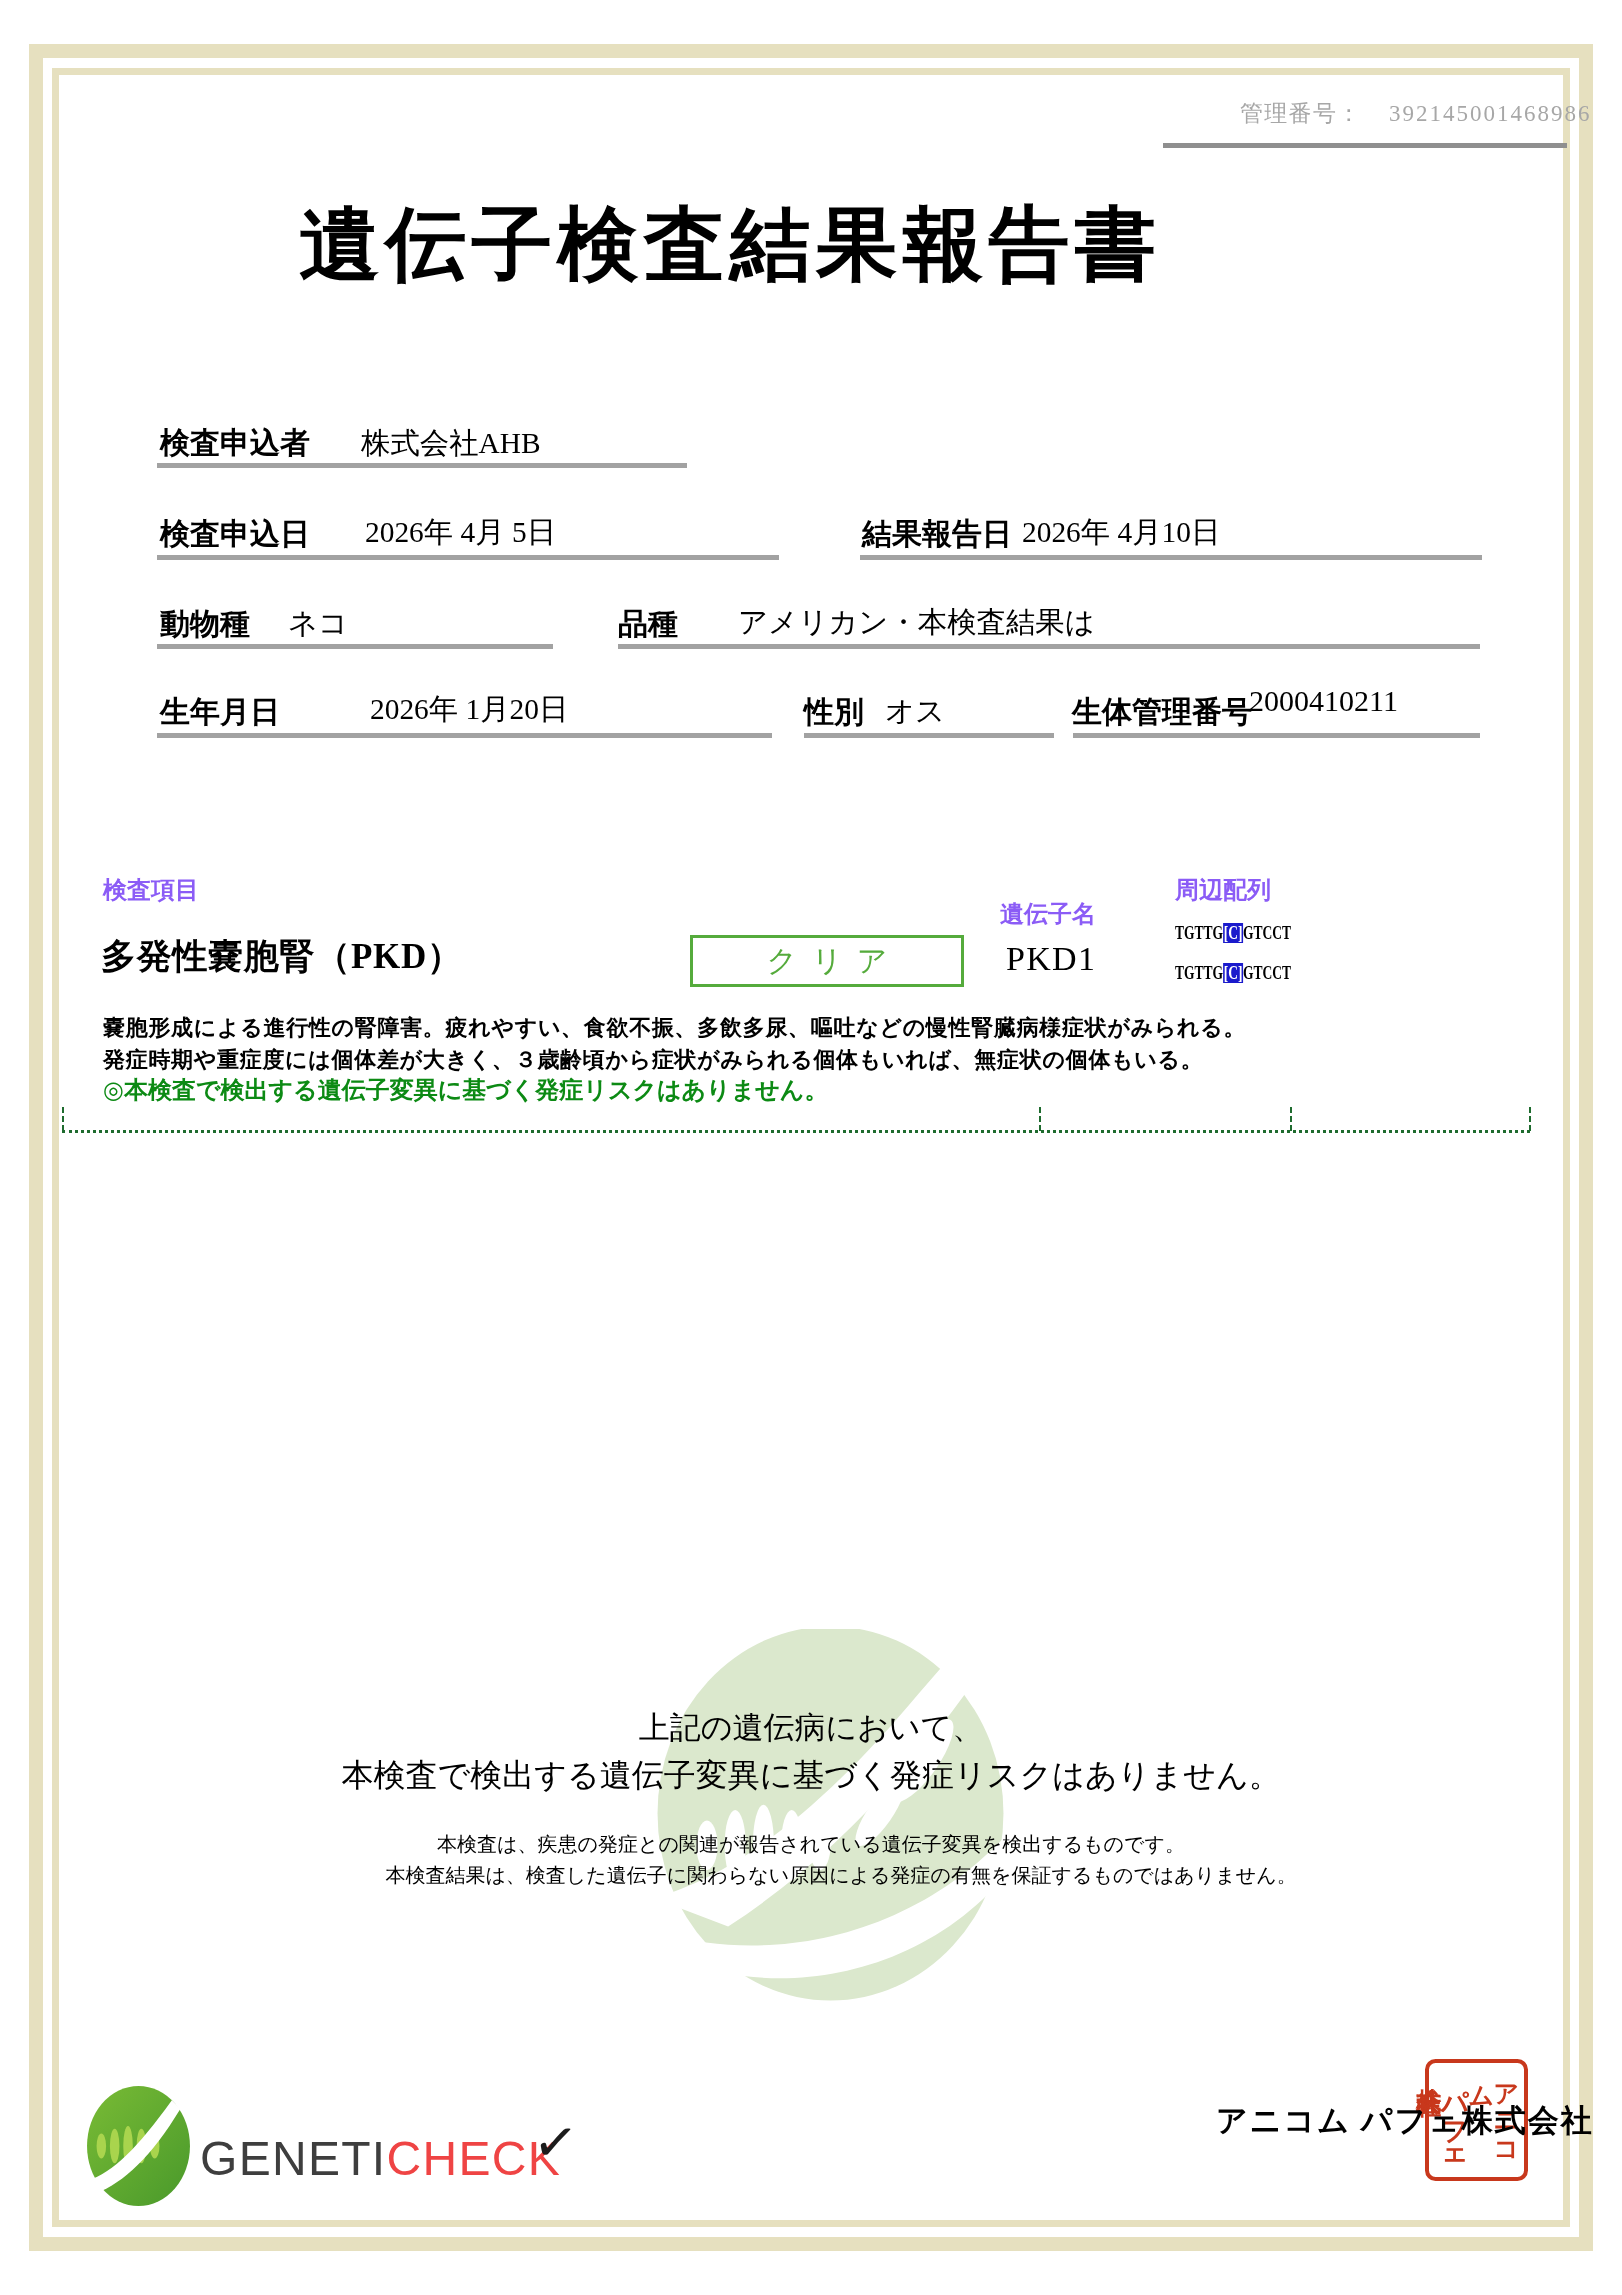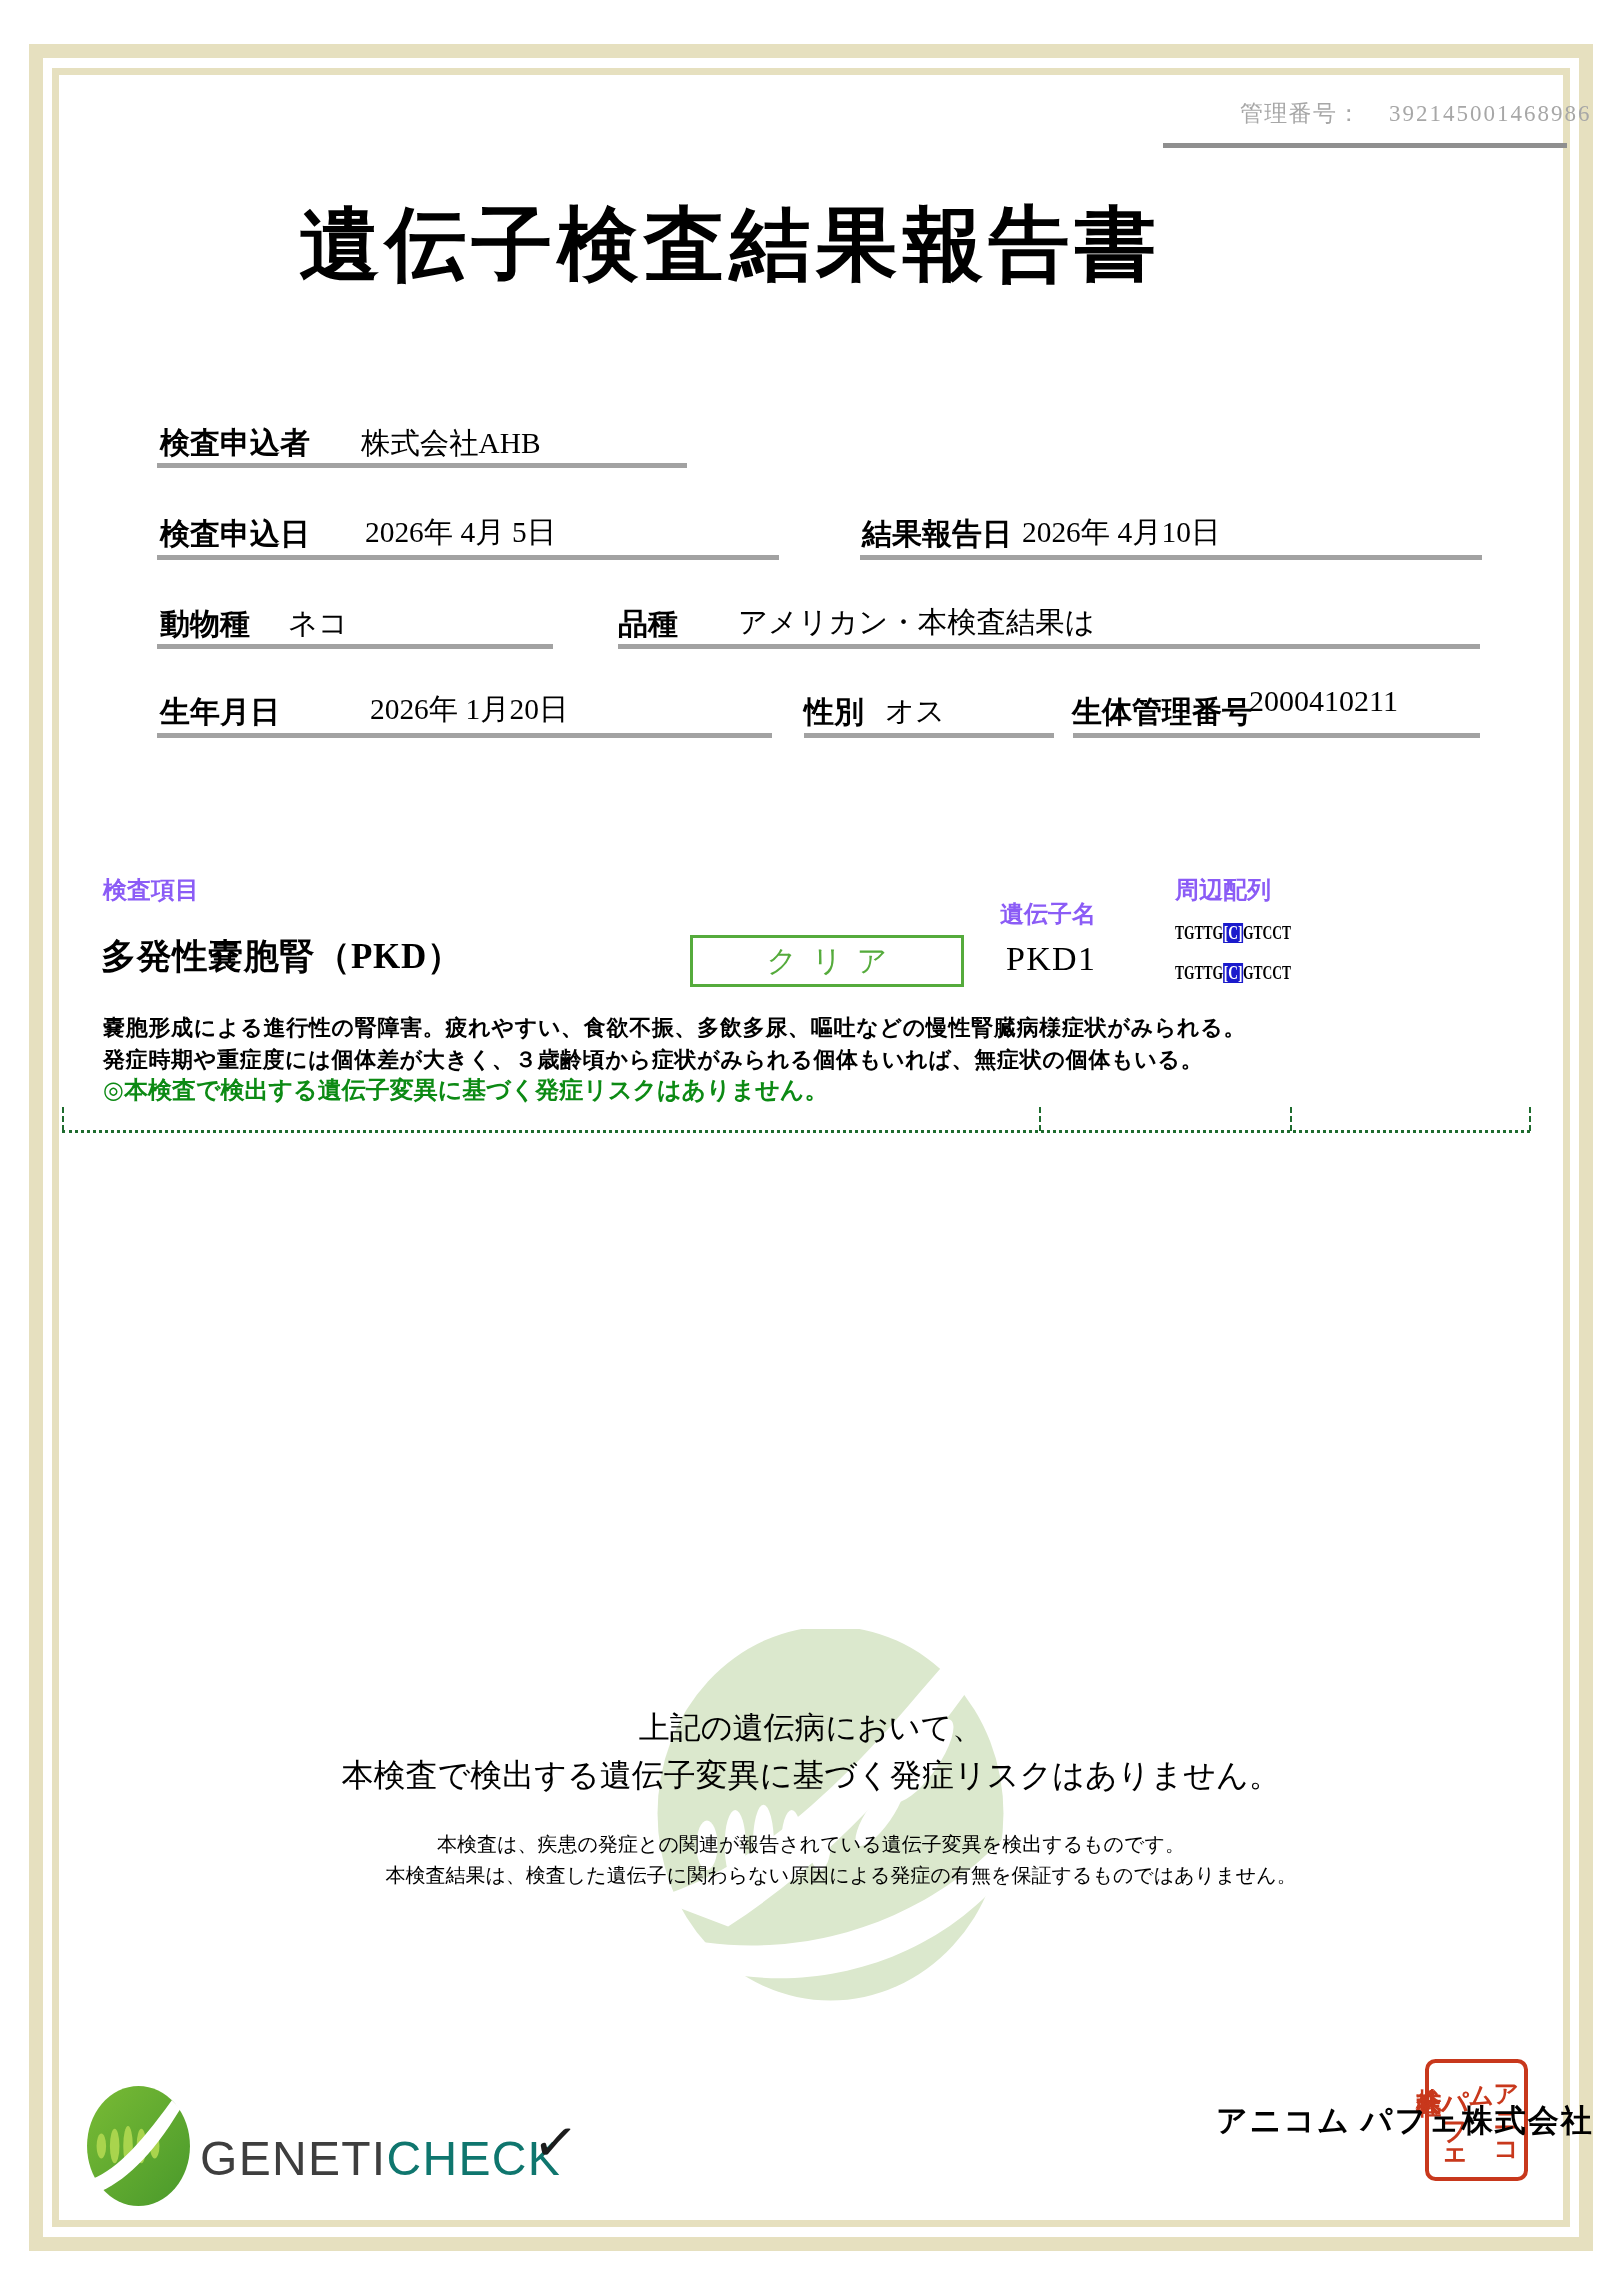--- a/index.html
+++ b/index.html
@@ -77,21 +77,21 @@
   .sum{left:0;width:1622px;text-align:center;z-index:3;font-family:"Liberation Sans","DejaVu Sans",sans-serif;white-space:nowrap;}
   #sum1{top:1707px;font-size:31px;}
   #sum2{top:1754px;font-size:32px;}
   #note1{top:1831px;font-size:20px;}
   #note2{top:1862px;font-size:20px;padding-left:30px;}
 
   
   #logo-mark{left:86px;top:2085px;width:105px;height:122px;z-index:3;}
   #logo-text{left:200px;top:2131px;font-family:"Liberation Sans","DejaVu Sans",sans-serif;font-size:48px;
     letter-spacing:1.3px;z-index:3;white-space:nowrap;color:#3e3e3e;}
-  #logo-text .green{color:#0f766e;}
+  #logo-text .green{color:#ef4444;}
   .k-wrap{position:relative;display:inline-block;}
   .k-wrap .check{position:absolute;left:5.2px;top:-19.6px;color:#1c1c1c;font-size:1.12em;font-weight:bold;
     transform:rotate(6deg);font-family:"DejaVu Sans",sans-serif;}
 
   
   #company{left:1216px;top:2100px;font-size:31px;font-weight:bold;letter-spacing:2px;z-index:5;white-space:nowrap;}
   #stamp{left:1425px;top:2059px;width:103px;height:122px;border:4.6px solid #c8381c;border-radius:10.5px;
     box-sizing:border-box;z-index:4;background:rgba(255,255,255,0.0);
     display:flex;flex-direction:row-reverse;justify-content:space-between;align-items:stretch;padding:3.9px 5.2px;}
   .stamp-col{writing-mode:vertical-rl;text-orientation:upright;color:#c8381c;font-weight:bold;

